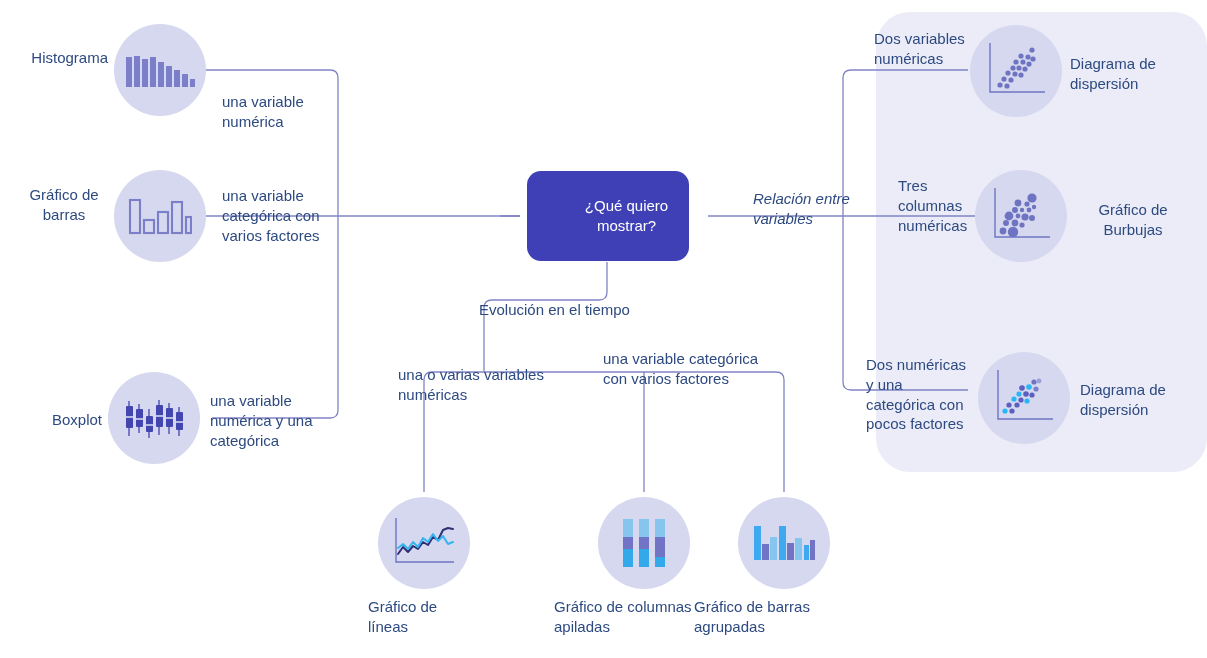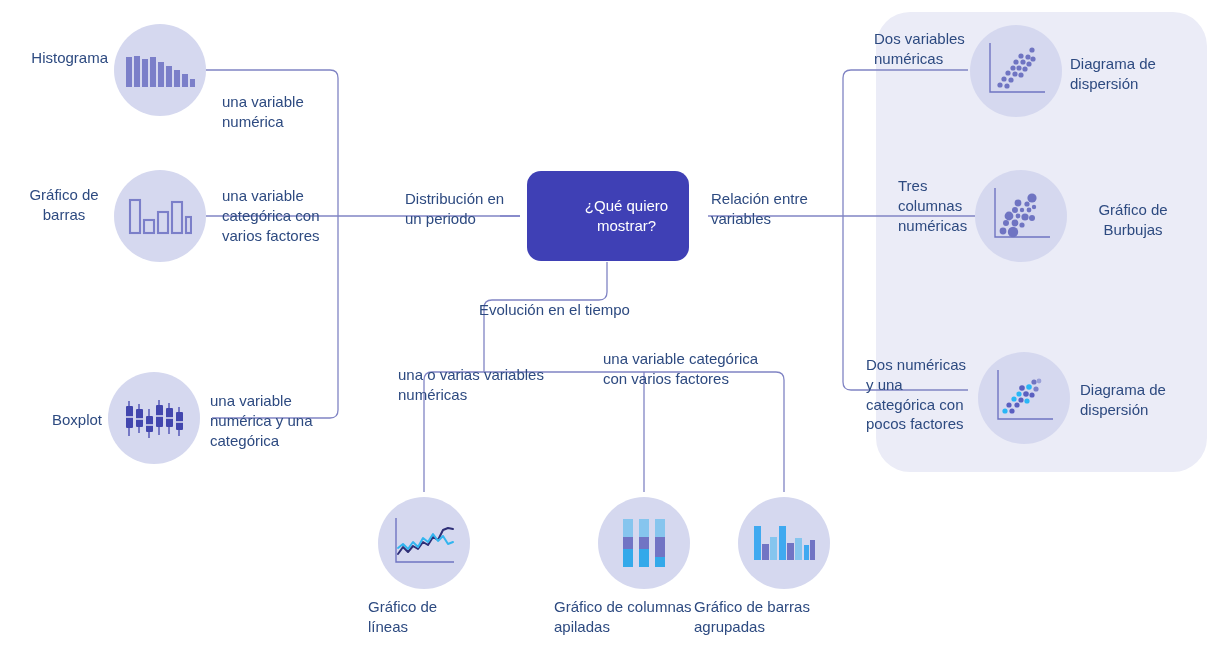--- a/index.html
+++ b/index.html
@@ -44,22 +44,21 @@
       <path d="M424,380 Q424,372 432,372 H776 Q784,372 784,380 V492"></path>
       <path d="M424,380 V492"></path>
       <path d="M644,372 V492"></path>
     </g>
   </svg>
 
   <div class="center-node" style="left:527px;top:171px;width:162px;height:90px;padding-left:37px;">
     <span>¿Qué quiero mostrar?</span>
   </div>
 
-  <div class="lbl" style="left:405px;top:189px;width:110px;">Distribución en un periodo</div>
-  <div class="lbl" style="left:711px;top:189px;width:100px;">Relación entre variables</div>
+  <div class="lbl" style="left:753px;top:189px;width:100px;font-style:italic;">Relación entre variables</div>
   <div class="lbl" style="left:479px;top:300px;width:176px;">Evolución en el tiempo</div>
 
   <div class="circ" style="left:114px;top:24px;width:92px;height:92px;">
     <svg width="70" height="50" viewBox="0 0 70 50">
       <g fill="#7b7fc9">
         <rect x="1" y="12" width="6" height="30"></rect>
         <rect x="9" y="11" width="6" height="31"></rect>
         <rect x="17" y="14" width="6" height="28"></rect>
         <rect x="25" y="12" width="6" height="30"></rect>
         <rect x="33" y="17" width="6" height="25"></rect>

